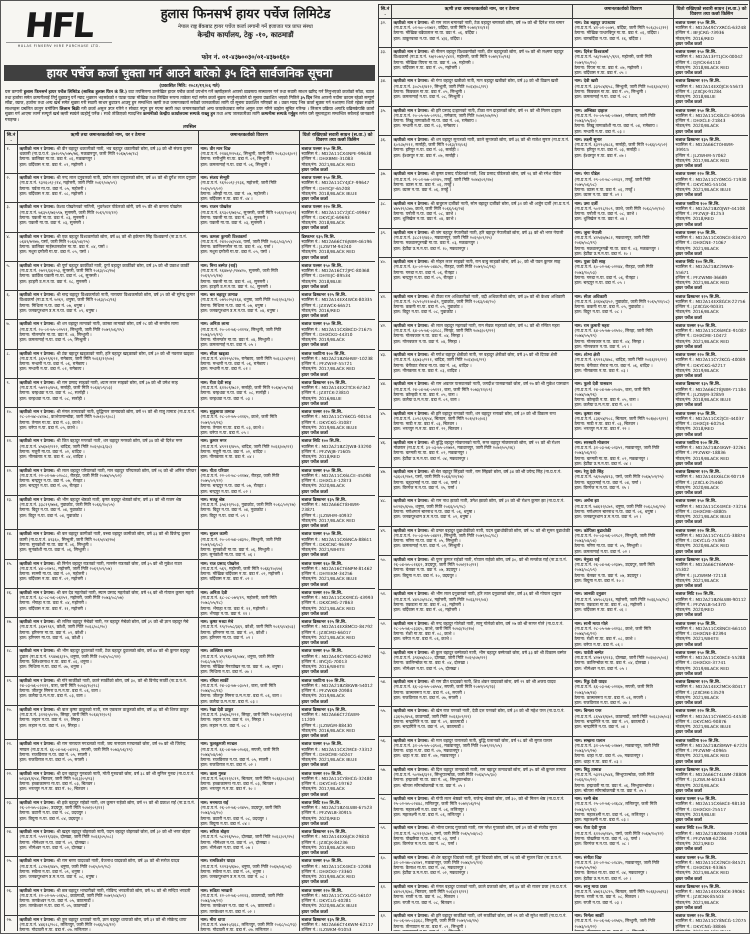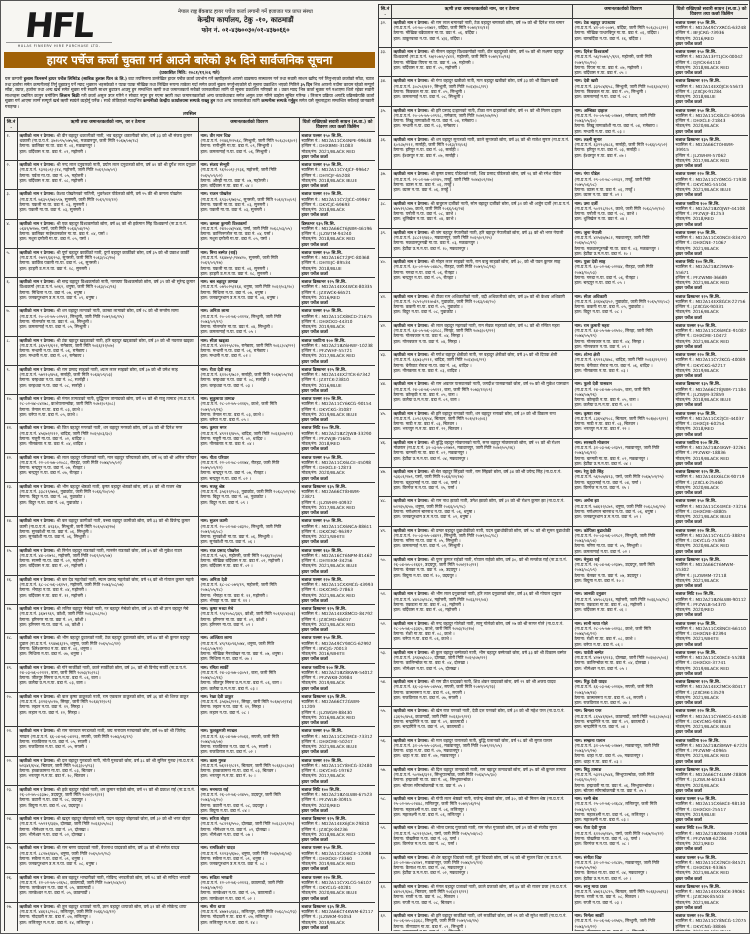--- a/index.html
+++ b/index.html
@@ -11,22 +11,22 @@
   .half.right{left:377px;width:370px;}
   
   .hdr{display:flex;align-items:flex-start;gap:6px;padding:2px 2px 0 2px;}
   .logo{width:106px;text-align:center;padding-top:4px;}
   .logo-txt{font-weight:900;font-size:34px;line-height:30px;letter-spacing:-2px;transform:skewX(-6deg);}
   .logo-sub{font-size:3.4px;letter-spacing:.6px;color:#333;border-top:1px solid #999;margin-top:2px;padding-top:1px;}
   .org{flex:1;text-align:center;}
   .org-name{font-weight:bold;font-size:13px;line-height:15px;}
   .org-lic{font-size:5.2px;margin-top:1px;color:#222;}
   .org-off{font-size:7px;font-weight:bold;margin-top:0;}
-  .org-ph{font-size:6.4px;font-weight:bold;margin-top:1px;}
-  .banner{background:#a16207;color:#fff;font-weight:bold;text-align:center;
+  .org-ph{font-size:6.4px;font-weight:bold;margin-top:13px;}
+  .banner{background:#404040;color:#fff;font-weight:bold;text-align:center;
           font-size:11.5px;line-height:16px;margin:4px 0 1px 0;}
   .pubdate{text-align:center;font-size:4.6px;font-weight:bold;margin:1px 0;}
   .intro{font-size:4.25px;line-height:5.5px;text-align:justify;padding:0 1px;color:#111;}
   .tapasil{text-align:center;font-weight:bold;font-size:4.8px;margin:1px 0;}
   
   table.t{border-collapse:collapse;width:100%;table-layout:fixed;}
   table.t th,table.t td{border:0.7px solid #3a3a3a;vertical-align:top;
         font-size:4.25px;line-height:5.25px;padding:1px 1.5px;overflow:hidden;word-wrap:break-word;}
   table.t th{font-weight:bold;text-align:center;font-size:4.6px;line-height:5.4px;background:#f1efe9;}
   col.c-sn{width:13px;} col.c-b{width:181px;} col.c-g{width:101px;} col.c-v{width:76px;}
@@ -40,20 +40,21 @@
 <div class="page">
 
   <div class="half left">
 
     <div class="hdr">
       <div class="logo">
         <div class="logo-txt">HFL</div>
         <div class="logo-sub">HULAS FINSERV HIRE PURCHASE LTD.</div>
       </div>
       <div class="org">
+        <div class="org-name">हुलास फिनसर्भ हायर पर्चेज लिमिटेड</div>
         <div class="org-lic">नेपाल राष्ट्र बैंकबाट हायर पर्चेज कर्जा लगानी गर्ने इजाजत पत्र प्राप्त संस्था</div>
         <div class="org-off">केन्द्रीय कार्यालय, टेकु -१०, काठमाडौं</div>
         <div class="org-ph">फोन नं. ०१-४३७००३०/०१-४३७०६६०</div>
       </div>
     </div>
 
     <div class="banner">हायर पर्चेज कर्जा चुक्ता गर्न आउने बारेको ३५ दिने सार्वजनिक सूचना</div>
     <div class="pubdate">(प्रकाशित मिति: २०८१/११/०६ गते)</div>
     <div class="intro" id="intro"><span>यस कम्पनी </span><b>हुलास फिनसर्भ हायर पर्चेज लिमिटेड (साबिक हुलास फिन कं लि.)</b><span> बाट तपसिलमा उल्लेखित हायर पर्चेज कर्जा उपभोग गर्ने ऋणीहरूले आफ्नो व्यवसाय सञ्चालन गर्न तथा सवारी साधन खरिद गर्न लिनुभएको कर्जाको साँवा, ब्याज तथा हर्जाना समेत कम्पनीलाई तिर्नु बुझाउनु पर्ने म्याद भुक्तान भइसकेको र पटक पटक मौखिक तथा लिखित रूपमा ताकेता गर्दा समेत कर्जा चुक्ता नगर्नुभएकोले यो सूचना प्रकाशित भएको मितिले </span><b>३५ दिन</b><span> भित्र आफ्नो नाउँमा कायम रहेको सम्पूर्ण साँवा, ब्याज, हर्जाना तथा अन्य खर्च समेत चुक्ता गरी सवारी साधन छुटाउन आउनु हुन सम्बन्धित ऋणी तथा जमानतकर्ता सबैको जानकारीका लागि यो सूचना प्रकाशित गरिएको छ । उक्त म्याद भित्र कर्जा चुक्ता गर्न नआएमा धितो रहेका सवारी साधनहरू प्रचलित कानुन बमोजिम </span><b>लिलाम बिक्री</b><span> गरी कर्जा असुल उपर गरिने र सोबाट नपुग हुन गएमा ऋणी तथा जमानतकर्ताको अन्य जायजेथाबाट समेत असुल उपर गरिने व्यहोरा सूचित गरिन्छ । लिलाम प्रक्रिया अगाडि बढिसकेपछि कर्जा चुक्ता गर्न आएमा लाग्ने सम्पूर्ण खर्च ऋणी स्वयंले व्यहोर्नु पर्नेछ । साथै तोकिएको म्यादभित्र </span><b>कम्पनीको केन्द्रीय कार्यालयमा सम्पर्क राख्नु हुन</b><span> तथा अन्य जानकारीका लागि </span><b>कम्पनीमा सम्पर्क गर्नुहुन</b><span> समेत यसै सूचनाद्वारा सम्बन्धित सबैलाई जानकारी गराइन्छ ।</span></div>
     <div class="tapasil">तपसिल</div>

